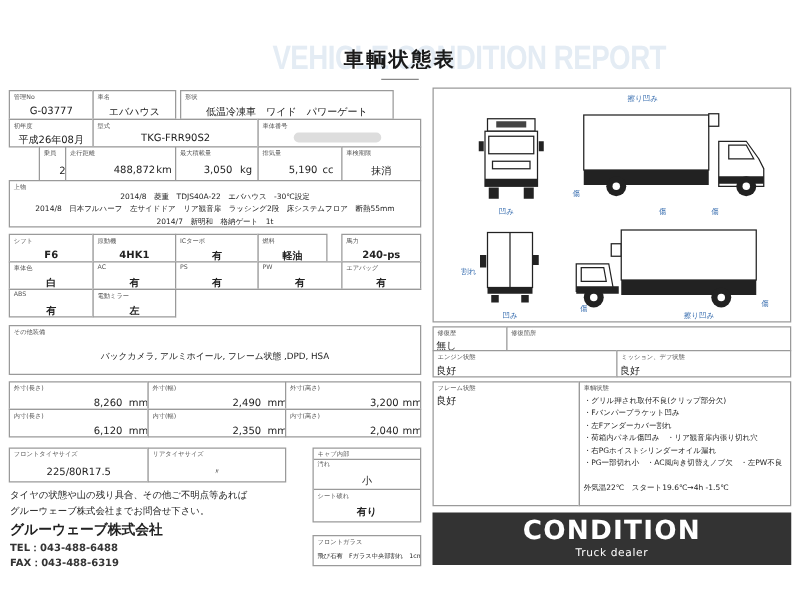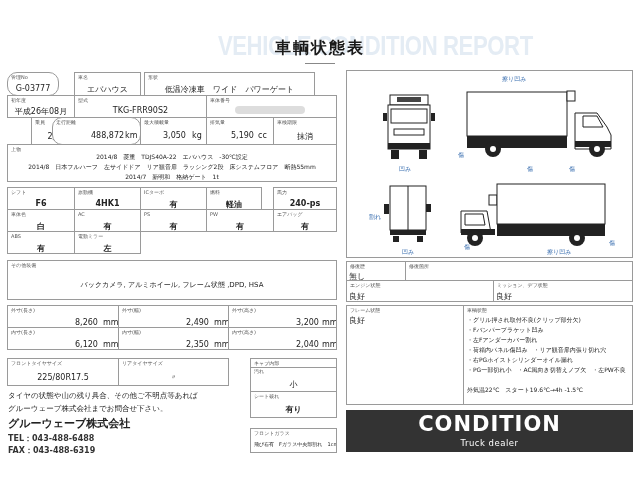--- a/index.html
+++ b/index.html
@@ -47,21 +47,21 @@
 </style>
 </head>
 <body>
 
 <div class="watermark">VEHICLE CONDITION REPORT</div>
 <div class="title">車輌状態表</div>
 <div class="title-underline"></div>
 
 <div>
 
-  <div class="cell" style="left:7px;top:72px;width:52px;height:24px;border-radius:10px;">
+  <div class="cell" style="left:7px;top:72px;width:68px;height:24px;">
     <span class="lbl">管理No</span>
     <span class="val c" style="top:11px;">G-03777</span>
   </div>
   <div class="cell" style="left:74px;top:72px;width:67px;height:24px;">
     <span class="lbl">車名</span>
     <span class="val c" style="top:11px;">エバハウス</span>
   </div>
   <div class="cell" style="left:144px;top:72px;width:171px;height:24px;">
     <span class="lbl">形状</span>
     <span class="val c" style="top:11px;">低温冷凍車　ワイド　パワーゲート</span>
@@ -77,21 +77,21 @@
   </div>
   <div class="cell" style="left:206px;top:95px;width:131px;height:23px;">
     <span class="lbl">車体番号</span>
     <span style="position:absolute;left:28px;top:10px;width:70px;height:8px;background:#ddd;border-radius:4px;"></span>
   </div>
 
   <div class="cell" style="left:7px;top:117px;width:46px;height:28px;margin-left:24px;">
     <span class="lbl">乗員</span>
     <span class="val c" style="top:13px;">2人</span>
   </div>
-  <div class="cell" style="left:52px;top:117px;width:89px;height:28px;border-radius:10px;">
+  <div class="cell" style="left:52px;top:117px;width:89px;height:28px;">
     <span class="lbl">走行距離</span>
     <span class="val" style="left:38px;top:13px;">488,872</span>
     <span class="unit" style="left:72px;top:13px;">km</span>
   </div>
   <div class="cell" style="left:140px;top:117px;width:67px;height:28px;">
     <span class="lbl">最大積載量</span>
     <span class="val" style="left:22px;top:13px;">3,050</span>
     <span class="unit" style="left:51px;top:13px;">kg</span>
   </div>
   <div class="cell" style="left:206px;top:117px;width:68px;height:28px;">

